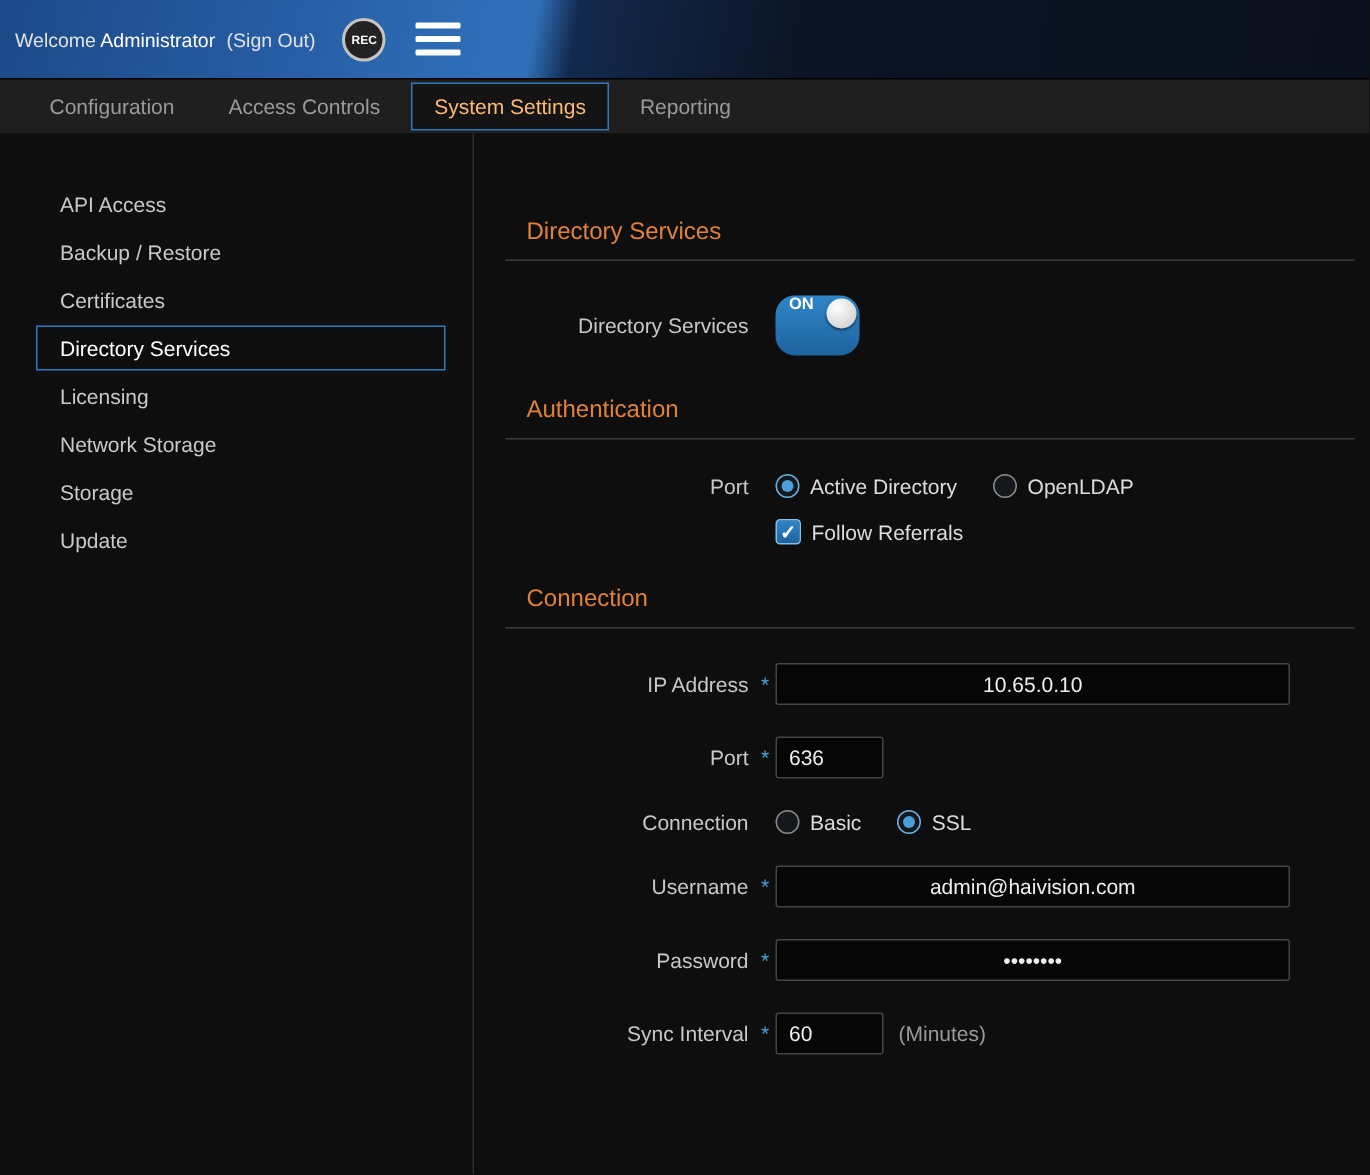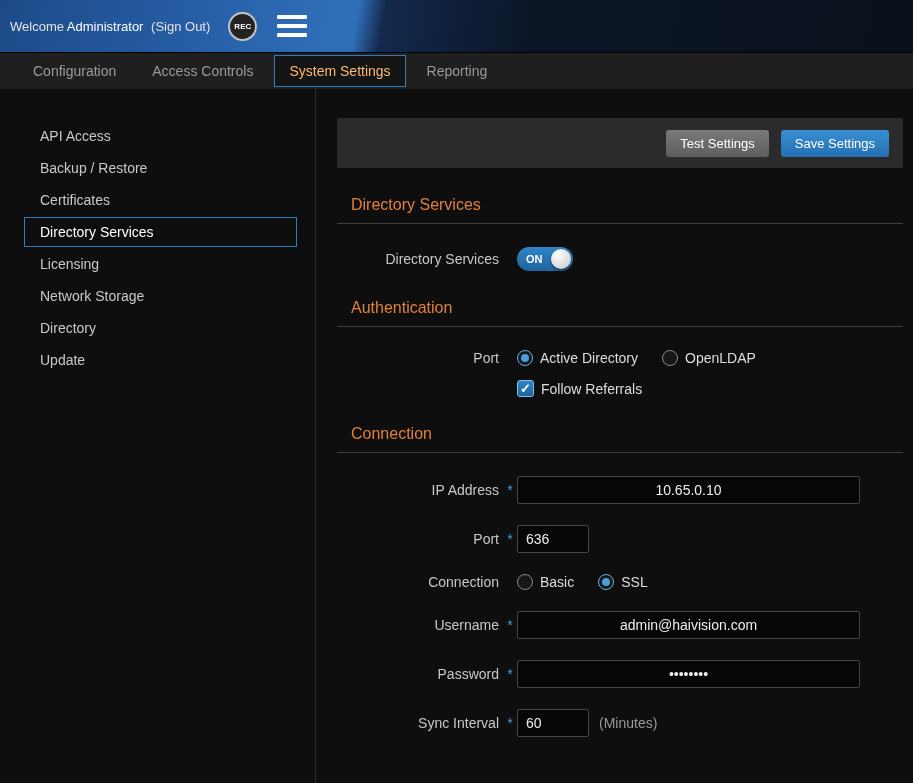--- a/index.html
+++ b/index.html
@@ -92,23 +92,23 @@
 
   input.text-input {
     height: 28px; background: #060606; border: 1px solid #454545; border-radius: 2px;
     color: #eee; font-size: 14px; padding: 0 8px;
     font-family: "Liberation Sans", sans-serif;
   }
   input.wide { width: 343px; text-align: center; }
   input.small { width: 72px; }
 
   .toggle {
-    width: 56px; height: 24px; border-radius: 13px;
+    width: 56px; height: 40px; border-radius: 13px;
     background: linear-gradient(#2f86c8, #1e639e);
-    display: inline-flex; align-items: center; position: relative; cursor: pointer;
+    display: inline-flex; align-items: flex-start; position: relative; cursor: pointer;
   }
   .toggle-text { color: #fff; font-size: 11px; font-weight: bold; margin-left: 9px; }
   .toggle-knob {
     position: absolute; right: 2px; top: 2px; width: 20px; height: 20px; border-radius: 50%;
     background: radial-gradient(circle at 35% 30%, #ffffff, #c6c6c6);
     box-shadow: 0 1px 2px rgba(0,0,0,.6);
   }
 
   .radio {
     width: 16px; height: 16px; border-radius: 50%; background: #14181c;
@@ -161,30 +161,26 @@
 
 <div class="layout">
 
   <div class="sidebar">
     <div class="side-item">API Access</div>
     <div class="side-item">Backup / Restore</div>
     <div class="side-item">Certificates</div>
     <div class="side-item active">Directory Services</div>
     <div class="side-item">Licensing</div>
     <div class="side-item">Network Storage</div>
-    <div class="side-item">Directory</div>
+    <div class="side-item">Storage</div>
     <div class="side-item">Update</div>
   </div>
 
   <div class="content">
 
-    <div class="actionbar">
-      <button class="btn btn-gray">Test Settings</button>
-      <button class="btn btn-blue">Save Settings</button>
-    </div>
 
     <h2 class="section-title">Directory Services</h2>
     <hr class="divider">
 
     <div class="form-row first">
       <span class="form-label">Directory Services</span>
       <span class="req-spacer"></span>
       <div class="control">
         <div class="toggle">
           <span class="toggle-text">ON</span>

